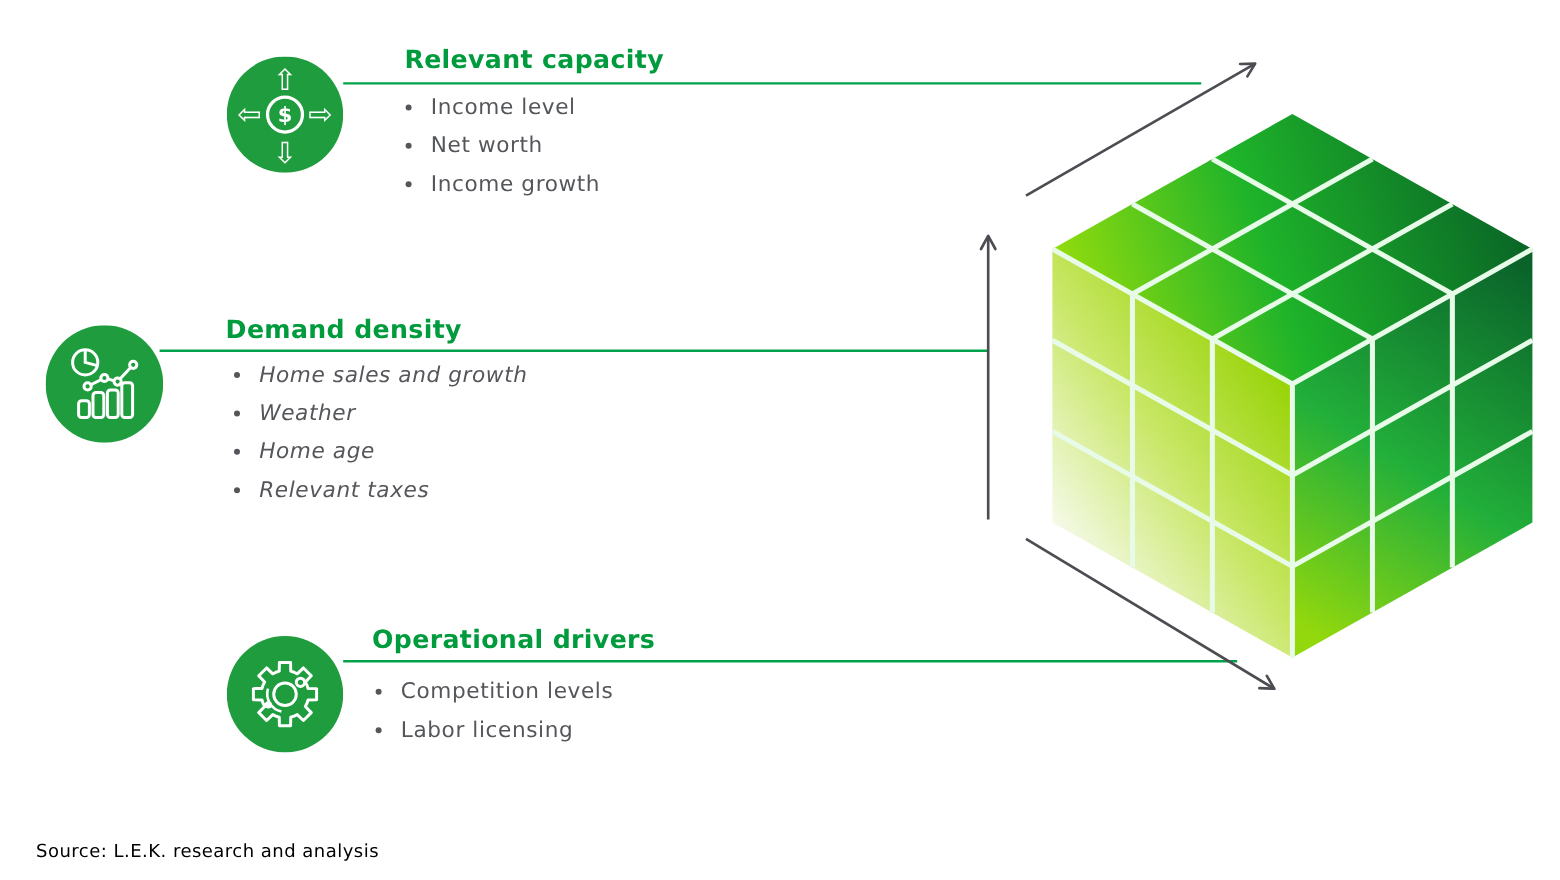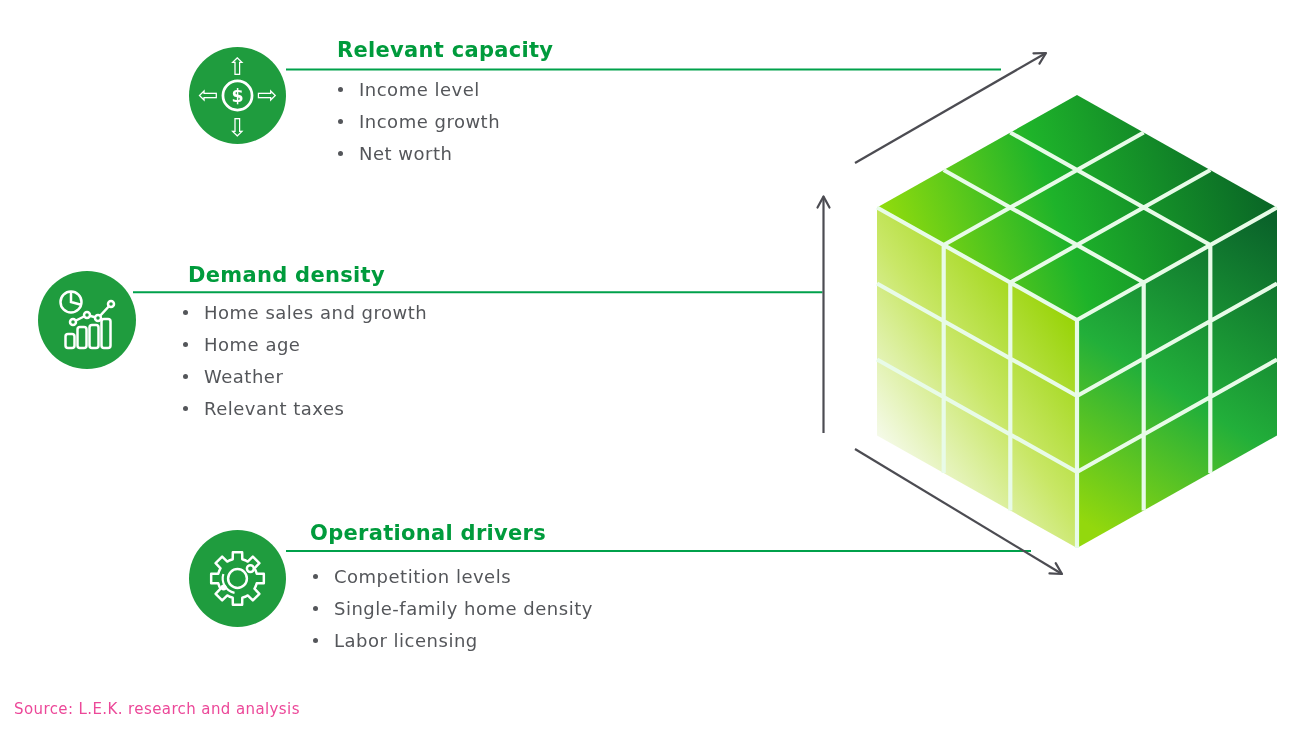--- a/index.html
+++ b/index.html
@@ -13,32 +13,32 @@
     position:absolute; font-size:21px; font-weight:bold; color:#009B3C;
     letter-spacing:0.3px; white-space:nowrap;
   }
   .bullets { position:absolute; margin:0; padding:0; list-style:none; }
   .bullets li {
     display:flex; align-items:center; gap:16px; height:32px;
     font-size:18px; color:#54565A; letter-spacing:0.5px; white-space:nowrap;
   }
   .dot { width:5px; height:5px; border-radius:50%; background:#54565A; flex:0 0 auto; }
   .source {
-    position:absolute; left:14px; top:700px; font-size:15px; color:#ec4899;
+    position:absolute; left:30px; top:700px; font-size:15px; color:#000000;
     letter-spacing:0.4px; white-space:nowrap;
   }
   
   .i1 { left:189px; top:47px;  width:97px; height:97px; }
   .i2 { left:38px;  top:271px; width:98px; height:98px; }
   .i3 { left:189px; top:530px; width:97px; height:97px; }
   .t1 { left:337px; top:38px; }
   .t2 { left:188px; top:263px; }
   .t3 { left:310px; top:521px; }
   .l1 { left:338px; top:73px; }
-  .l2 { left:183px; top:296px; }
+  .l2 { left:195px; top:296px;font-style:italic; }
   .l3 { left:313px; top:560px;text-align:center; }
   svg text { font-family:"DejaVu Sans", sans-serif; }
 </style>
 </head>
 <body>
 
 <div class="canvas">
 
   <svg class="bg-svg" viewBox="0 0 1300 733">
     <defs>
@@ -106,25 +106,25 @@
     <text x="20" y="8" text-anchor="start" font-size="25" fill="#ffffff">⇨</text>
   </svg>
   <div class="sec-title t1">Relevant capacity</div>
   <ul class="bullets l1">
     <li>
         <span class="dot"></span>
         <span>Income level</span>
       </li>
     <li>
         <span class="dot"></span>
-        <span>Income growth</span>
+        <span>Net worth</span>
       </li>
     <li>
         <span class="dot"></span>
-        <span>Net worth</span>
+        <span>Income growth</span>
       </li>
   </ul>
 
   <svg class="icon-circle i2" viewBox="-49 -49 98 98">
     <circle cx="0" cy="0" r="49" fill="#1F9C3E"></circle>
     <g fill="none" stroke="#ffffff" stroke-width="2.5">
       <circle cx="-16" cy="-18" r="10.5"></circle>
       <path d="M-16,-28.5 L-16,-18 L-5.9,-15.3"></path>
       <rect x="-21.5" y="14" width="9" height="14" rx="2.5"></rect>
       <rect x="-9.5" y="7" width="9" height="21" rx="2.5"></rect>
@@ -140,25 +140,25 @@
     </g>
   </svg>
   <div class="sec-title t2">Demand density</div>
   <ul class="bullets l2">
     <li>
         <span class="dot"></span>
         <span>Home sales and growth</span>
       </li>
     <li>
         <span class="dot"></span>
-        <span>Home age</span>
+        <span>Weather</span>
       </li>
     <li>
         <span class="dot"></span>
-        <span>Weather</span>
+        <span>Home age</span>
       </li>
     <li>
         <span class="dot"></span>
         <span>Relevant taxes</span>
       </li>
   </ul>
 
   <svg class="icon-circle i3" viewBox="-49 -49 98 98">
     <circle cx="0" cy="0" r="49" fill="#1F9C3E"></circle>
     <g fill="none" stroke="#ffffff" stroke-width="2.5" stroke-linejoin="round">
@@ -177,22 +177,18 @@
     <circle cx="-14" cy="9" r="3" fill="#ffffff"></circle>
   </svg>
   <div class="sec-title t3">Operational drivers</div>
   <ul class="bullets l3">
     <li>
         <span class="dot"></span>
         <span>Competition levels</span>
       </li>
     <li>
         <span class="dot"></span>
-        <span>Single-family home density</span>
-      </li>
-    <li>
-        <span class="dot"></span>
         <span>Labor licensing</span>
       </li>
   </ul>
 
   <div class="source">Source: L.E.K. research and analysis</div>
 </div>
 
 </body></html>

